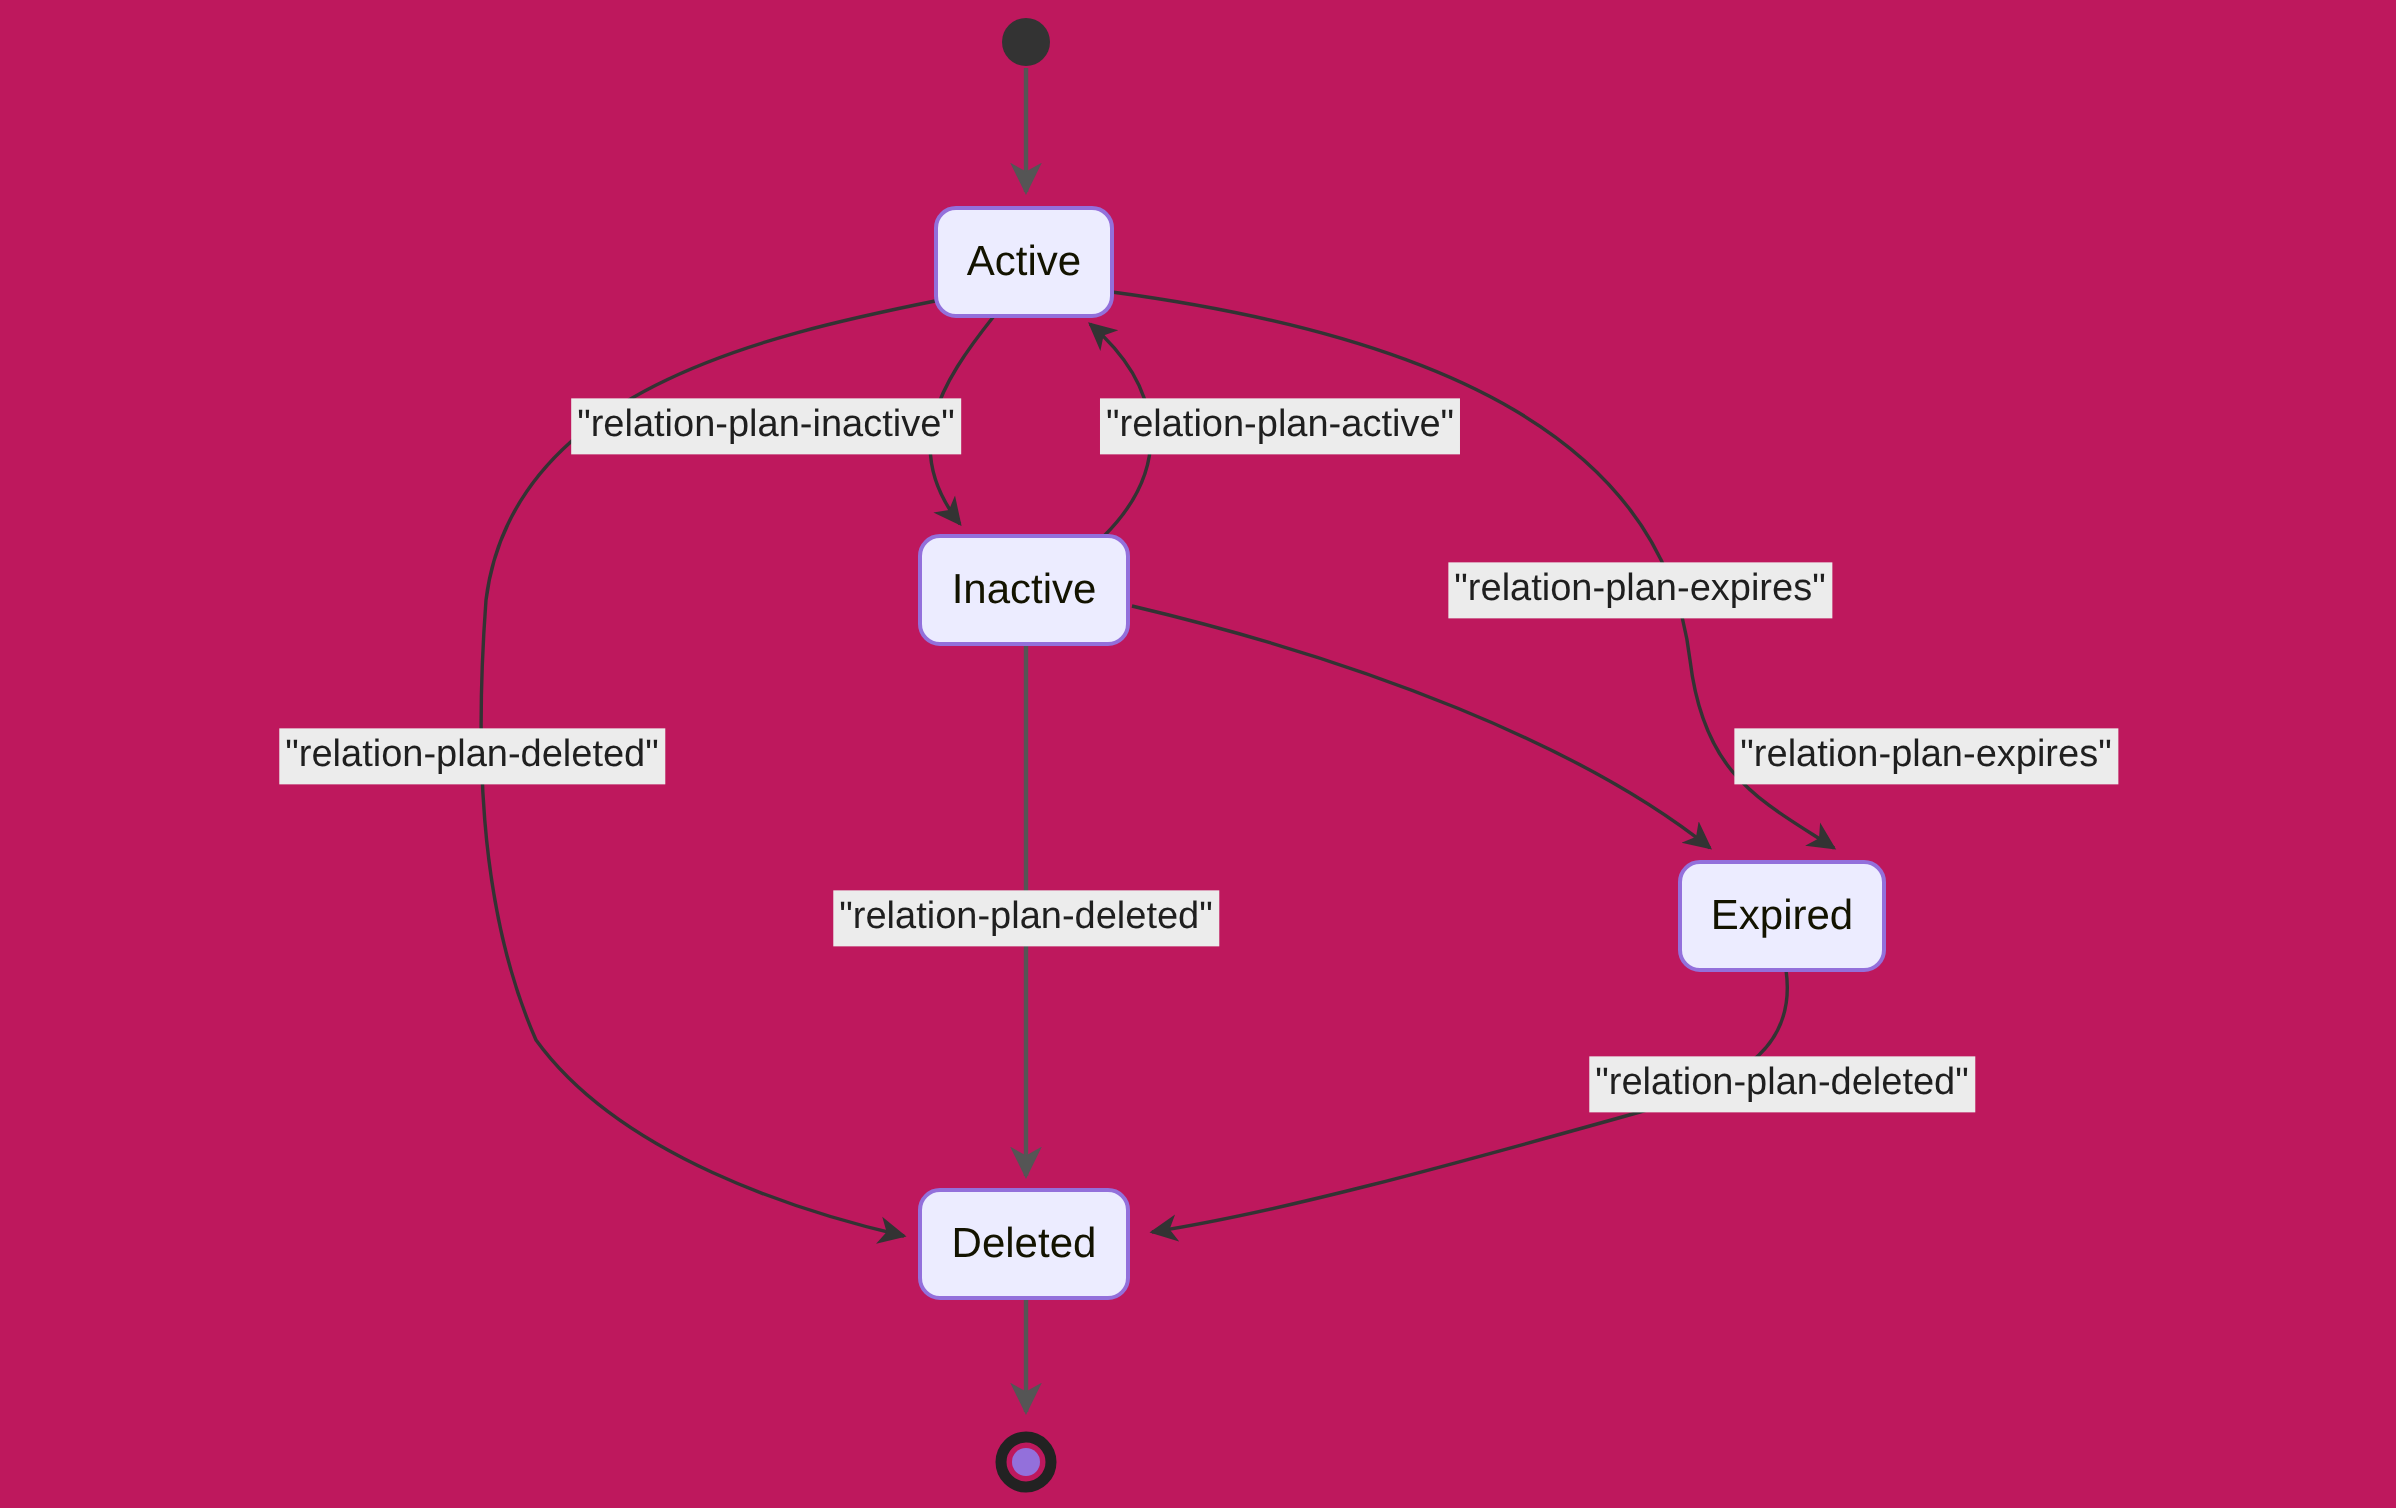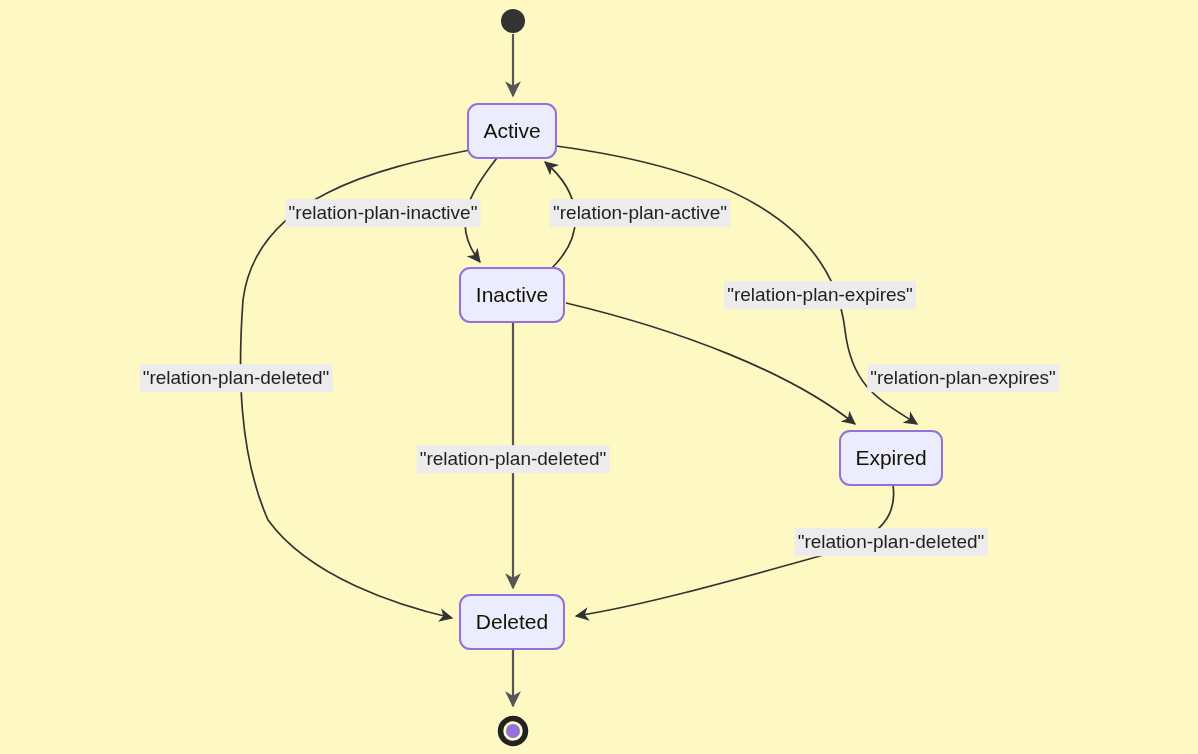--- a/index.html
+++ b/index.html
@@ -8,21 +8,21 @@
     padding: 0;
     background: #ffffff;
   }
   body {
     font-family: "Liberation Sans", sans-serif;
   }
   #diagram-root {
     position: relative;
     width: 1198px;
     height: 754px;
-    background: #fef9c3;
+    background: #be185d;
     overflow: hidden;
   }
   svg.diagram-canvas {
     position: absolute;
     left: 0;
     top: 0;
     width: 1198px;
     height: 754px;
   }
   .state-node-rect {

